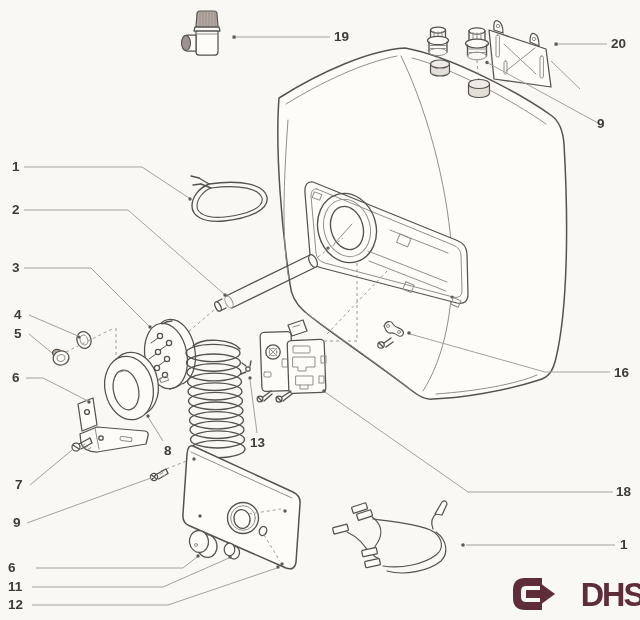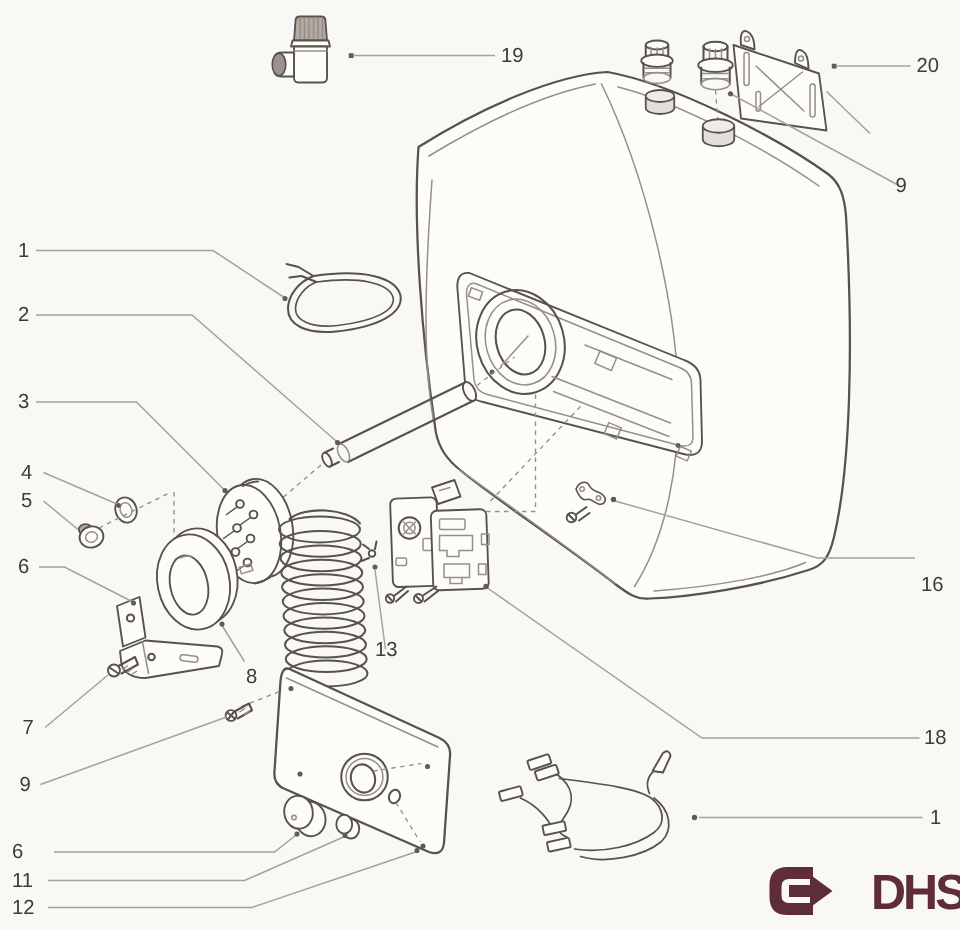--- a/index.html
+++ b/index.html
@@ -17,21 +17,21 @@
   .white{stroke:var(--c-line,#56524d);fill:var(--c-paper,#fdfcf9);stroke-width:1.25;stroke-linejoin:round;}
   .lt{stroke:var(--c-line-light,#938f89);fill:none;stroke-width:1;stroke-linecap:round;}
   .ld{stroke:var(--c-leader,#a5a19b);fill:none;stroke-width:1;}
   .dash{stroke:var(--c-line-light,#938f89);fill:none;stroke-width:.9;stroke-dasharray:3 3;}
   .dot{fill:var(--c-dot,#5f5b56);stroke:none;}
   .shade{fill:var(--c-shade,#e2ded8);stroke:var(--c-line,#56524d);stroke-width:1.2;}
   .shadetop{fill:#efece7;stroke:var(--c-line,#56524d);stroke-width:1.2;}
   .pink{fill:var(--c-cap,#b7a9a1);stroke:var(--c-line,#56524d);stroke-width:1.2;}
   .dark{fill:#9e938c;stroke:var(--c-line,#56524d);stroke-width:1.1;}
   .lbl{
-    position:absolute;font-size:13.5px;font-weight:normal;
+    position:absolute;font-size:13.5px;font-weight:bold;
     color:var(--c-label,#3e3b38);line-height:13px;letter-spacing:0;
     user-select:none;
   }
   .logo{
     position:absolute;left:512px;top:577px;display:flex;align-items:flex-end;gap:20px;
   }
   .logo .logo-text{
     color:var(--c-logo,#5e2d38);font-weight:bold;font-size:33px;
     letter-spacing:-2px;line-height:36px;transform:scaleX(.98);
   }
@@ -333,24 +333,24 @@
 <span class="lbl" style="left:12px;top:261px">3</span>
 <span class="lbl" style="left:14px;top:308px">4</span>
 <span class="lbl" style="left:14px;top:327px">5</span>
 <span class="lbl" style="left:12px;top:371px">6</span>
 <span class="lbl" style="left:15px;top:478px">7</span>
 <span class="lbl" style="left:164px;top:444px">8</span>
 <span class="lbl" style="left:13px;top:516px">9</span>
 <span class="lbl" style="left:8px;top:561px">6</span>
 <span class="lbl" style="left:8px;top:580px">11</span>
 <span class="lbl" style="left:8px;top:598px">12</span>
-<span class="lbl" style="left:250px;top:426px">13</span>
+<span class="lbl" style="left:250px;top:436px">13</span>
 <span class="lbl" style="left:620px;top:538px">1</span>
 <span class="lbl" style="left:616px;top:485px">18</span>
-<span class="lbl" style="left:614px;top:383px">16</span>
+<span class="lbl" style="left:614px;top:366px">16</span>
 <span class="lbl" style="left:597px;top:117px">9</span>
 <span class="lbl" style="left:611px;top:37px">20</span>
 <span class="lbl" style="left:334px;top:30px">19</span>
 
 <div class="logo">
   <svg width="48" height="36" viewBox="0 0 48 36">
     <path fill="var(--c-logo,#5e2d38)" d="M30,1 H13 Q1,1 1,13 v8 Q1,33 13,33 H30 V25 H14 Q9,25 9,20 v-6 Q9,9 14,9 H30 Z"></path>
     <path fill="var(--c-logo,#5e2d38)" d="M14,13 H28 V6 L43,17 28,28 V21 H14 Z"></path>
   </svg>
   <span class="logo-text">DHS</span>

